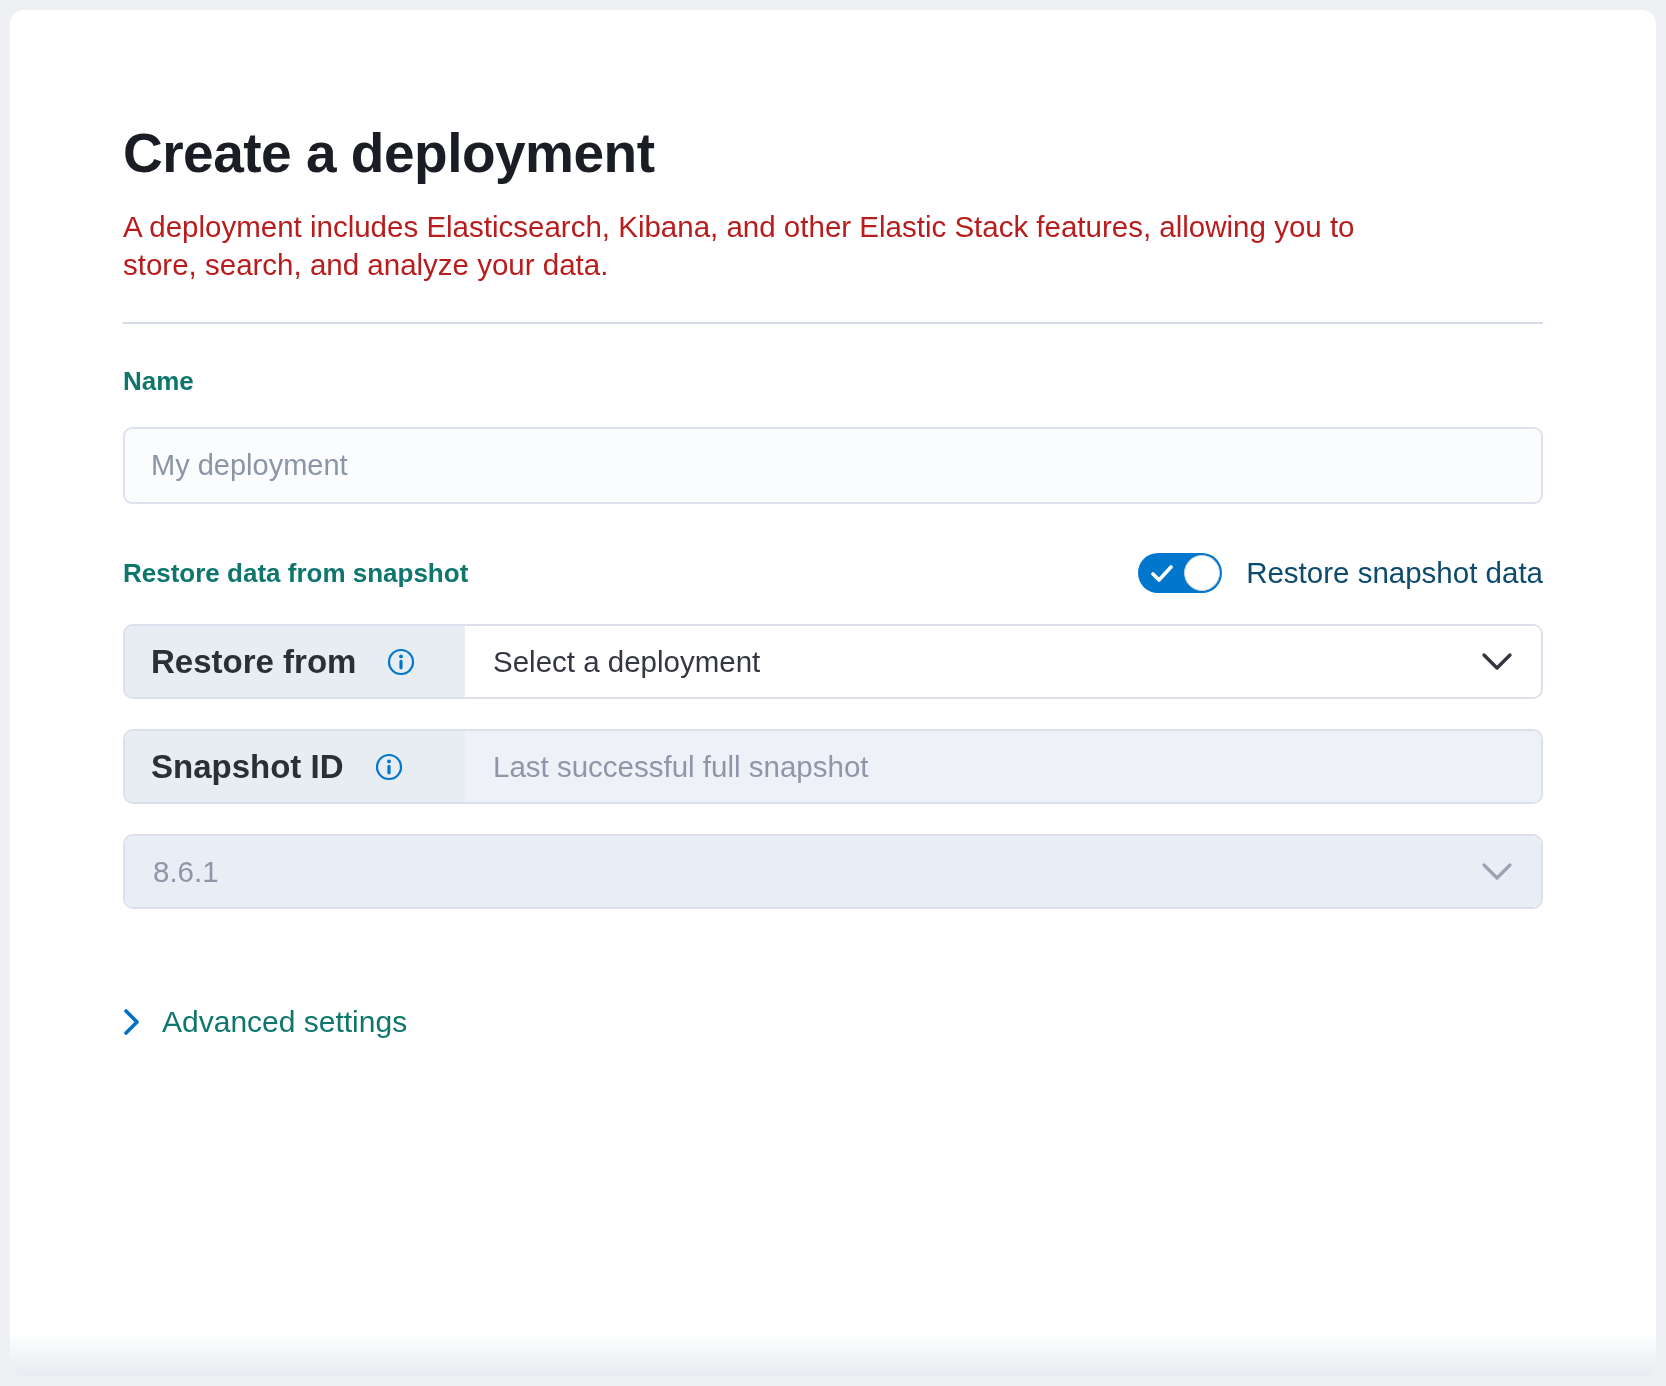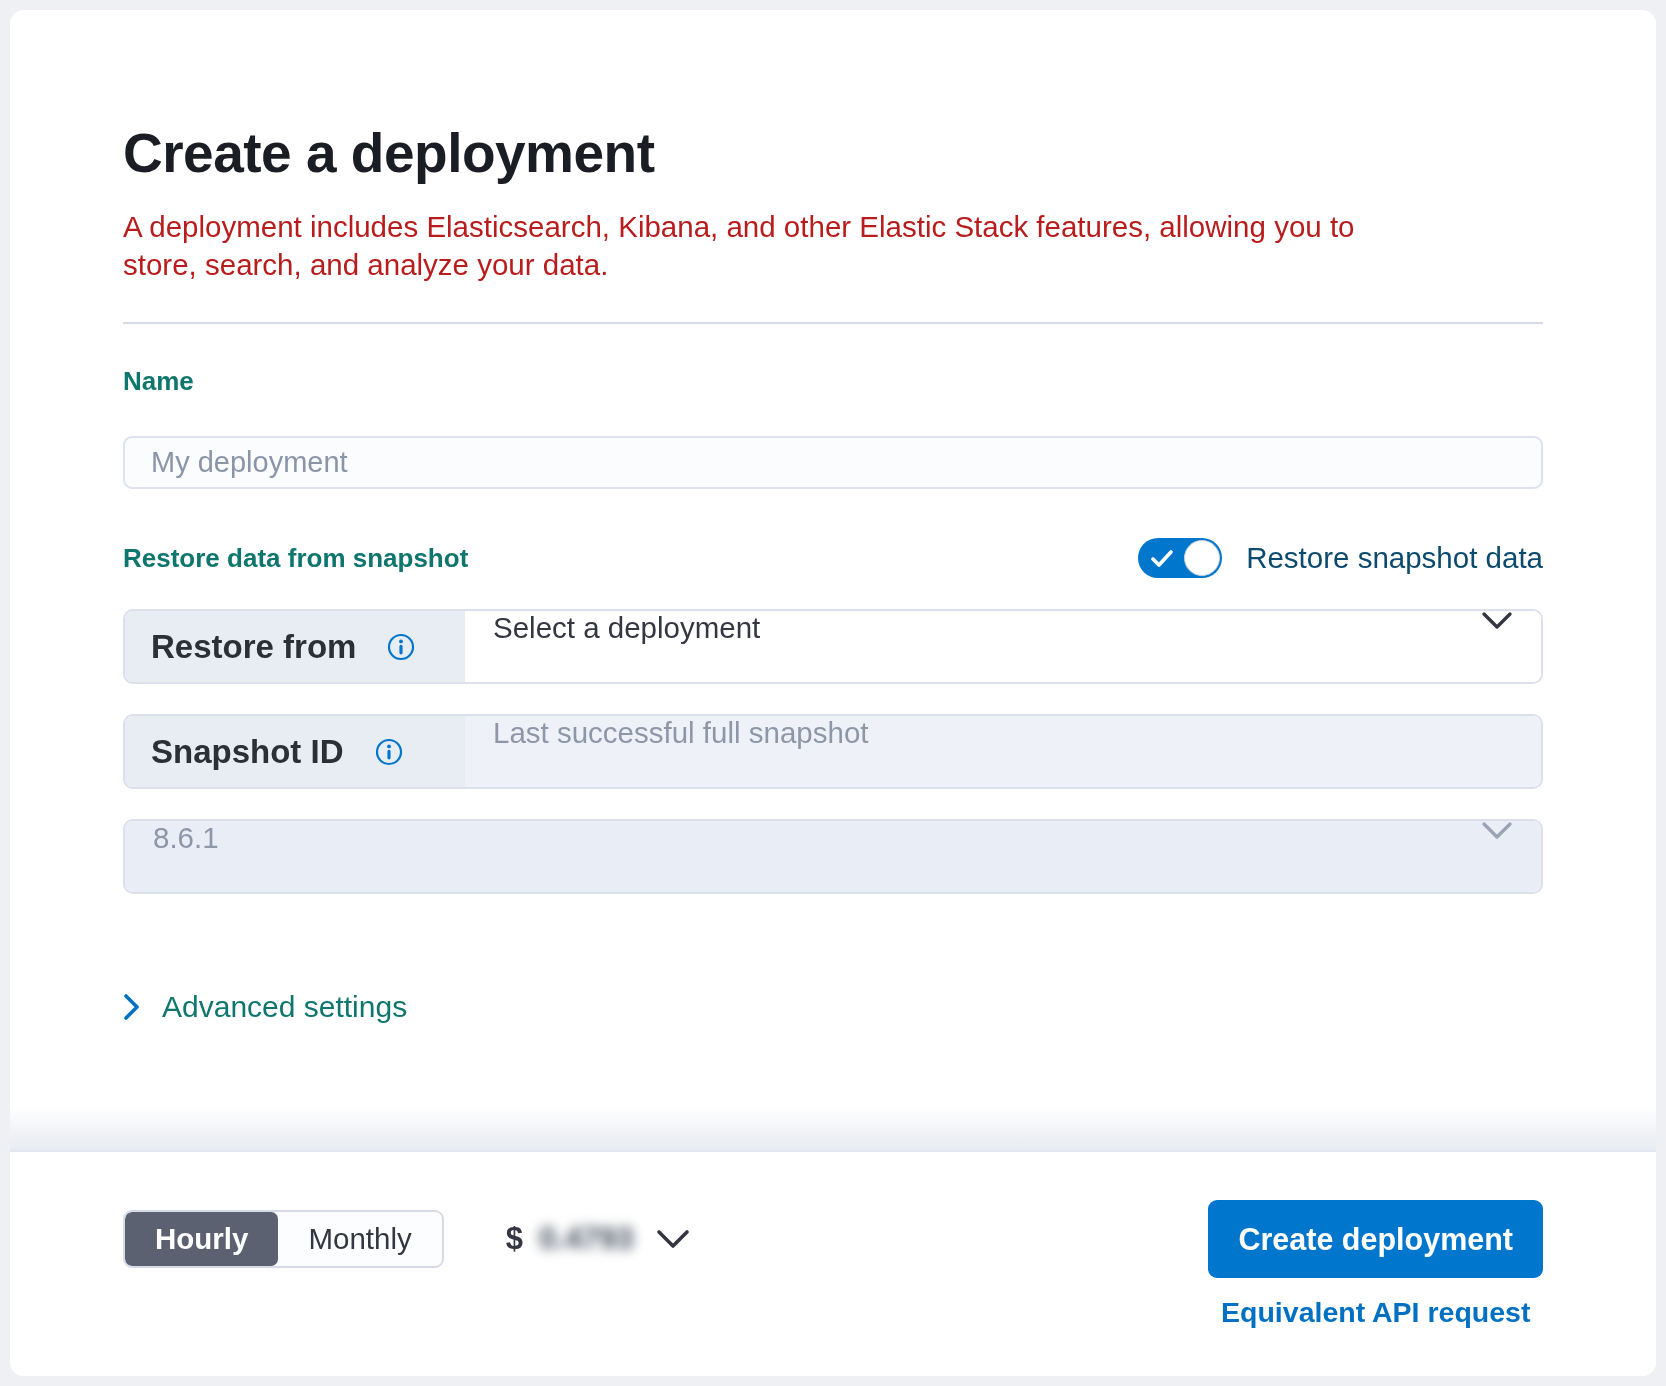--- a/index.html
+++ b/index.html
@@ -49,22 +49,22 @@
     border-top: 2px solid #d5dbe6;
     height: 0;
   }
   .section-heading {
     margin: 34px 0 0;
     font-size: 26px; line-height: 46px;
     font-weight: 700; color: #0f766e;
   }
   .name-input {
     display: block;
-    margin-top: 32px;
-    width: 100%; height: 53px;
+    margin-top: 23px;
+    width: 100%; height: 77px;
     background: #fbfcfe;
     border: 2px solid #dde2ee;
     border-radius: 9px;
     padding: 4px 26px;
     font-size: 29px;
     font-family: "Liberation Sans", sans-serif;
     color: #343741;
     outline: none;
   }
   .name-input::placeholder { color: #8b95a8; }
@@ -104,21 +104,21 @@
   .form-row.first { margin-top: 28px; }
   .row-label {
     flex: 0 0 340px;
     background: #e8ecf3;
     display: flex; align-items: center; gap: 31px;
     padding: 0 26px;
     font-size: 33px; font-weight: 700; color: #2b2f36;
   }
   .row-value {
     flex: 1 1 auto;
-    display: flex; align-items: flex-start; justify-content: space-between;
+    display: flex; align-items: center; justify-content: space-between;
     padding: 0 28px;
     font-size: 29.5px;
   }
   .row-value.enabled { background: #ffffff; color: #343741; }
   .row-value.disabled { background: #eef1f7; color: #8e97a8; }
   .row-value.disabled-select { background: #e9edf5; color: #8e97a8; }
   .info-icon { display: inline-flex; }
   .info-icon.blue { color: #0077cc; }
   .info-icon.gray { color: #343741; }
   .advanced-link {
@@ -260,32 +260,13 @@
 
     <a class="advanced-link">
       <svg width="17" height="28" viewBox="0 0 17 28" fill="none">
         <polyline points="3,3 14,14 3,25" stroke="#0071c2" stroke-width="3.6" stroke-linecap="round" stroke-linejoin="round"></polyline>
       </svg>
       <span>Advanced settings</span>
     </a>
 
   </div>
 
-  <div class="footer">
-    <div class="footer-left">
-      <div class="btn-group">
-        <button class="seg selected">Hourly</button>
-        <button class="seg">Monthly</button>
-      </div>
-      <div class="price-wrap">
-        <span class="price-currency">$</span>
-        <span class="price-amount">0.4793</span>
-        <svg width="34" height="20" viewBox="0 0 34 20" fill="none">
-          <polyline points="3,3 17,17 31,3" stroke="#343741" stroke-width="3.6" stroke-linecap="round" stroke-linejoin="round"></polyline>
-        </svg>
-      </div>
-    </div>
-    <div class="footer-right">
-      <button class="create-btn">Create deployment</button>
-      <a class="api-link">Equivalent API request</a>
-    </div>
-  </div>
 </div>
 
 </body></html>

